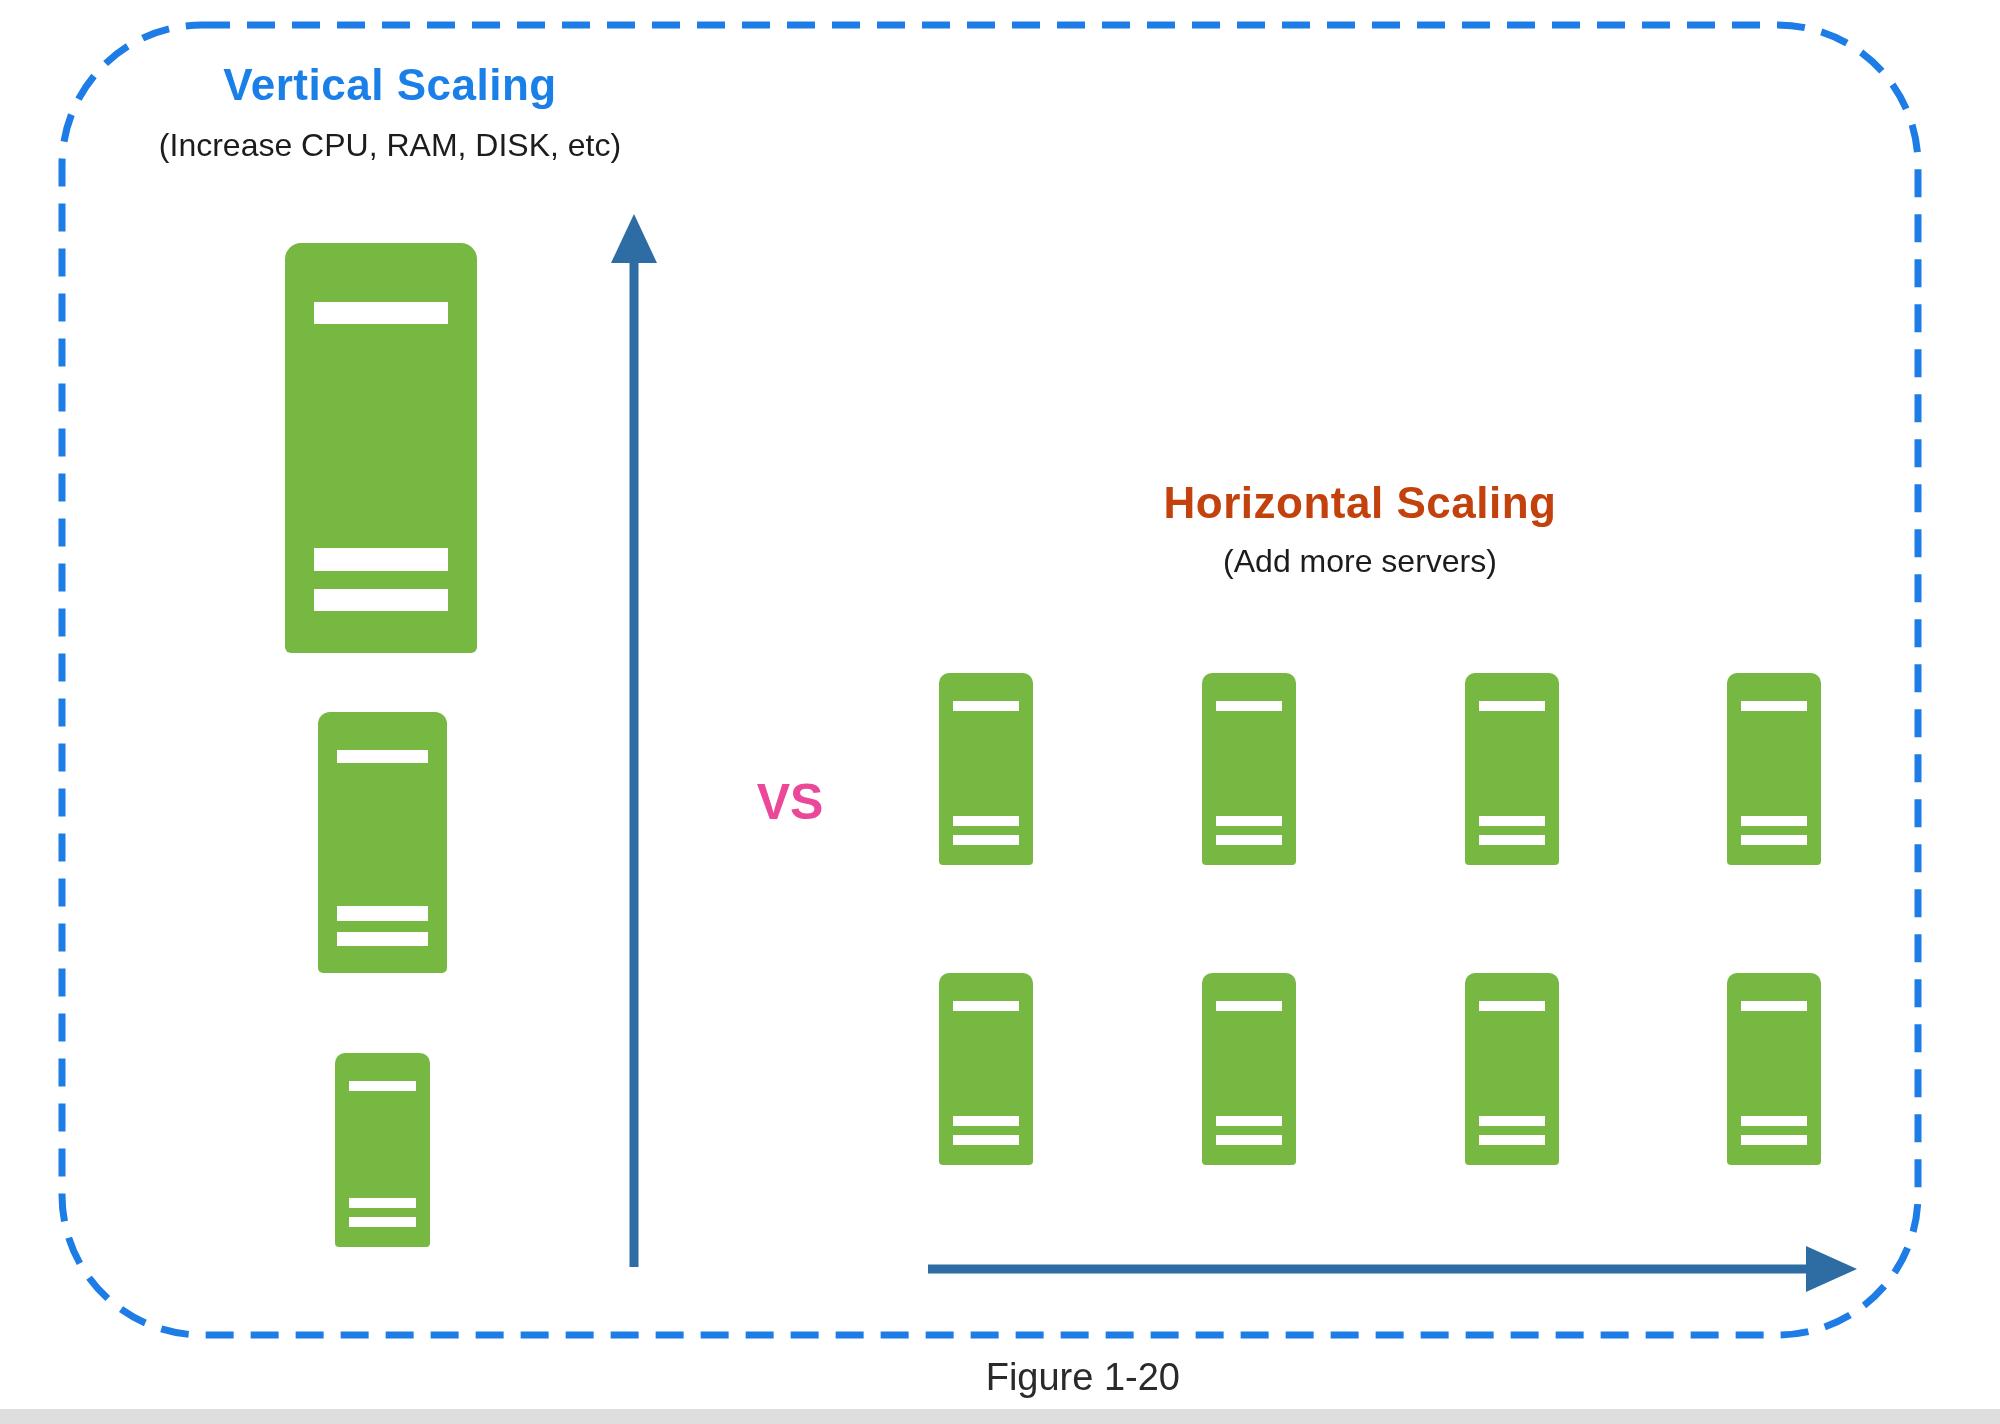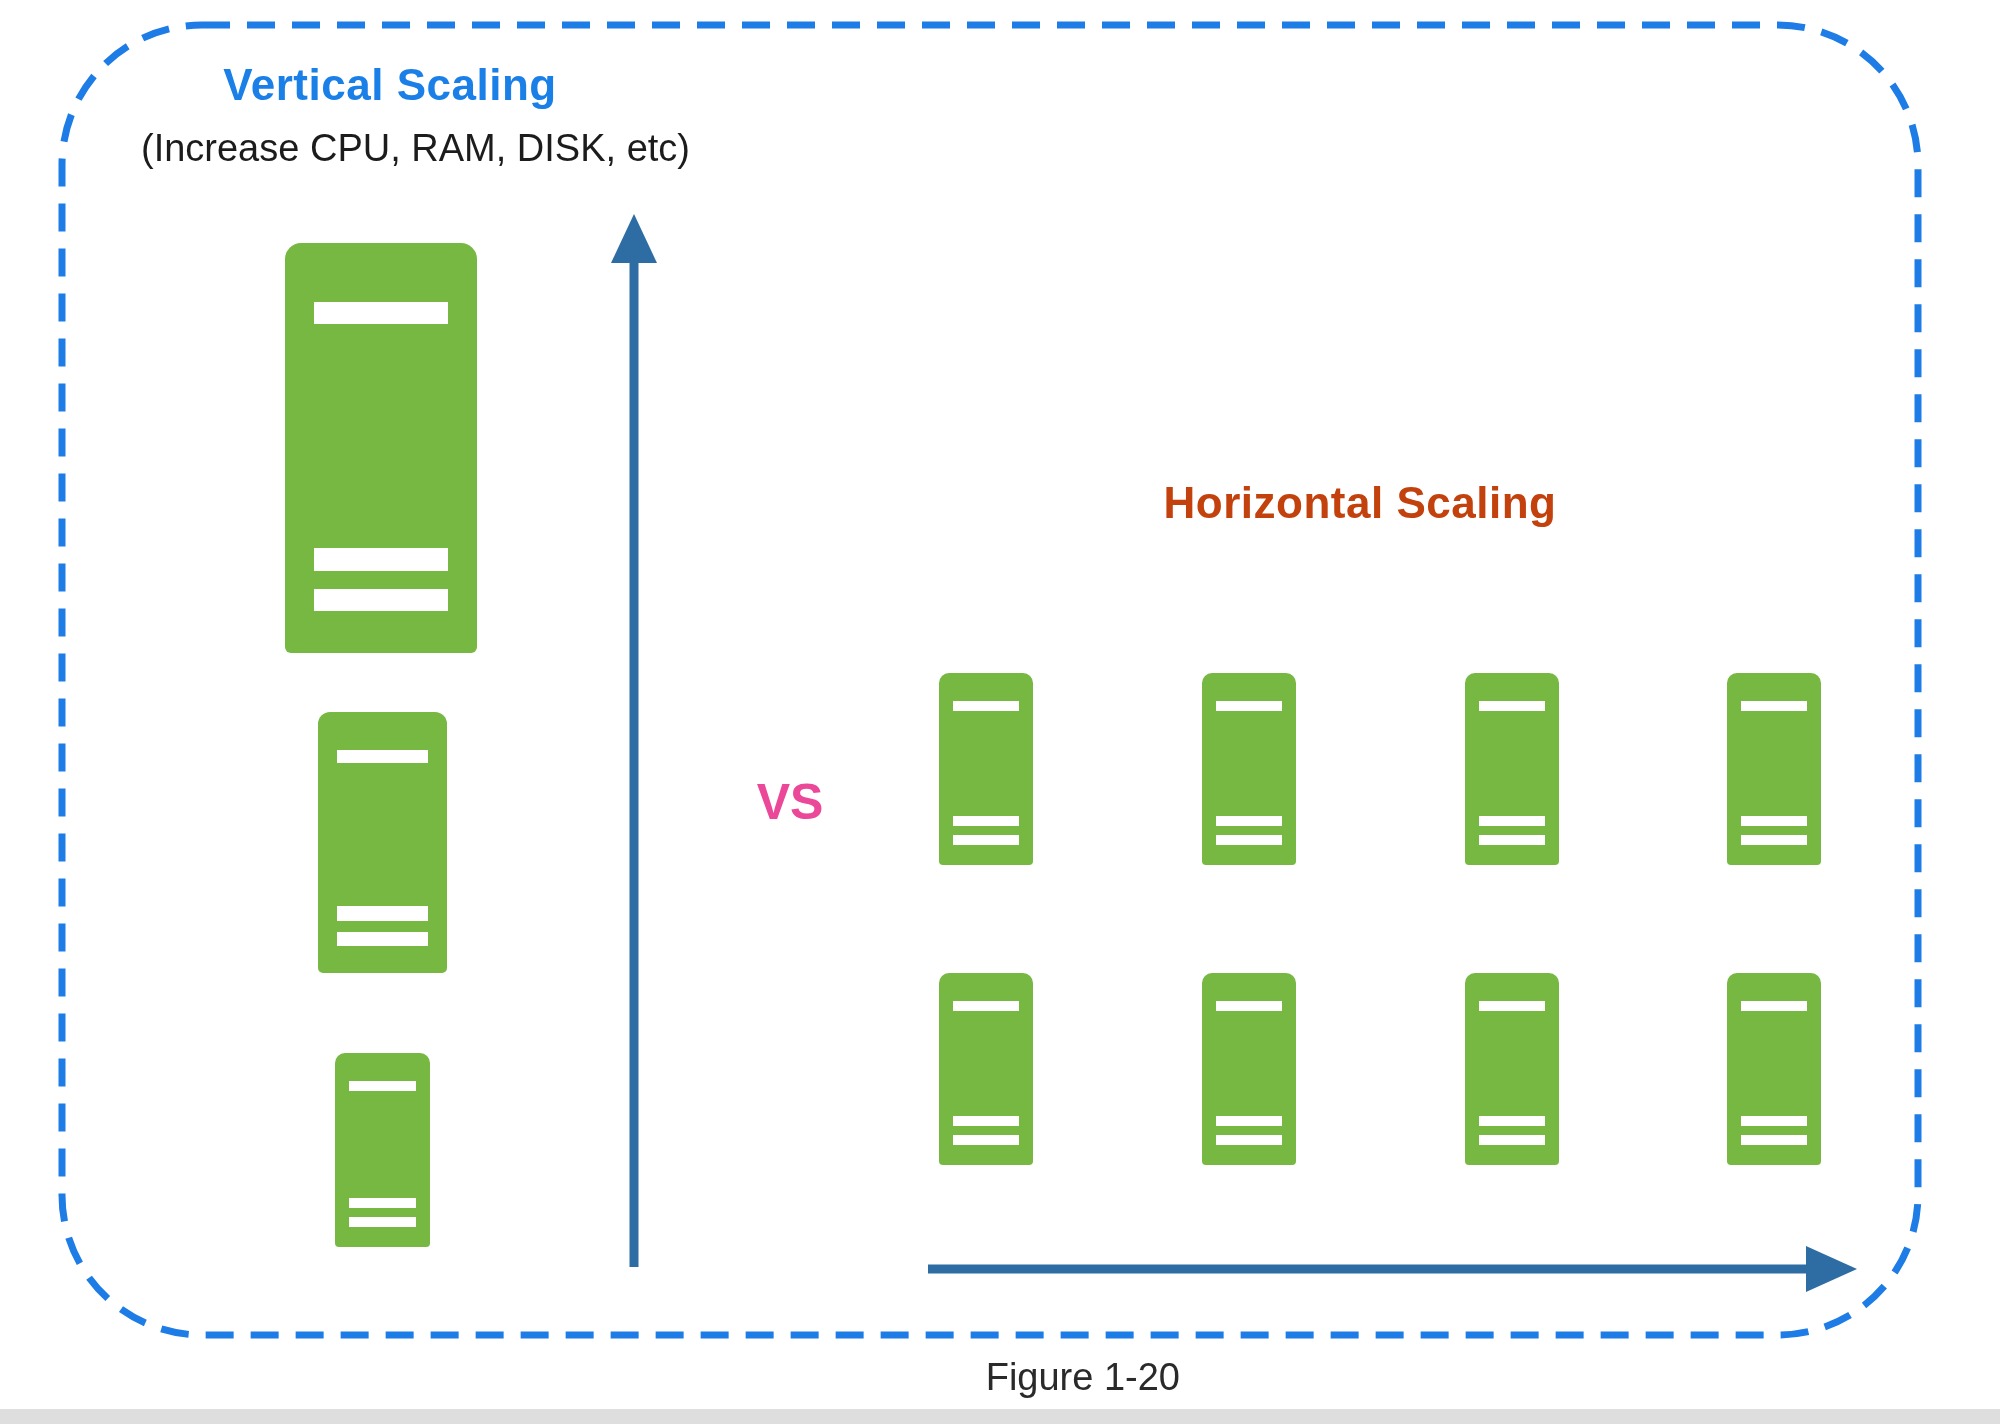--- a/index.html
+++ b/index.html
@@ -21,22 +21,22 @@
     position: absolute;
     font-weight: bold;
     font-size: 44px;
     text-align: center;
     letter-spacing: 0.5px;
     color: #1a80e8;
     line-height: 1.15;
   }
   .section-subtitle {
     position: absolute;
-    font-size: 38px;
-    text-align: right;
+    font-size: 32px;
+    text-align: center;
     color: #1c1c1c;
     line-height: 1.15;
   }
   .vs-label {
     position: absolute;
     left: 700px; top: 773px;
     width: 180px;
     text-align: center;
     font-size: 50px;
     font-weight: bold;
@@ -118,20 +118,21 @@
   </div>
   <div class="server srv-small" style="background: rgb(119, 184, 67);">
     <div class="stripe top"></div>
     <div class="stripe b1"></div>
     <div class="stripe b2"></div>
   </div>
 
   <div class="vs-label">VS</div>
 
   <div class="section-title" style="left: 1055px; top: 478px; width: 610px; color: #c2410c;">Horizontal Scaling</div>
+  <div class="section-subtitle" style="left: 1055px; top: 543px; width: 610px; color: rgb(28, 28, 28);">(Add more servers)</div>
 
   <div class="server hsrv r1 c1" style="background: rgb(119, 184, 67);">
     <div class="stripe top"></div>
     <div class="stripe b1"></div>
     <div class="stripe b2"></div>
   </div>
   <div class="server hsrv r1 c2" style="background: rgb(119, 184, 67);">
     <div class="stripe top"></div>
     <div class="stripe b1"></div>
     <div class="stripe b2"></div>

